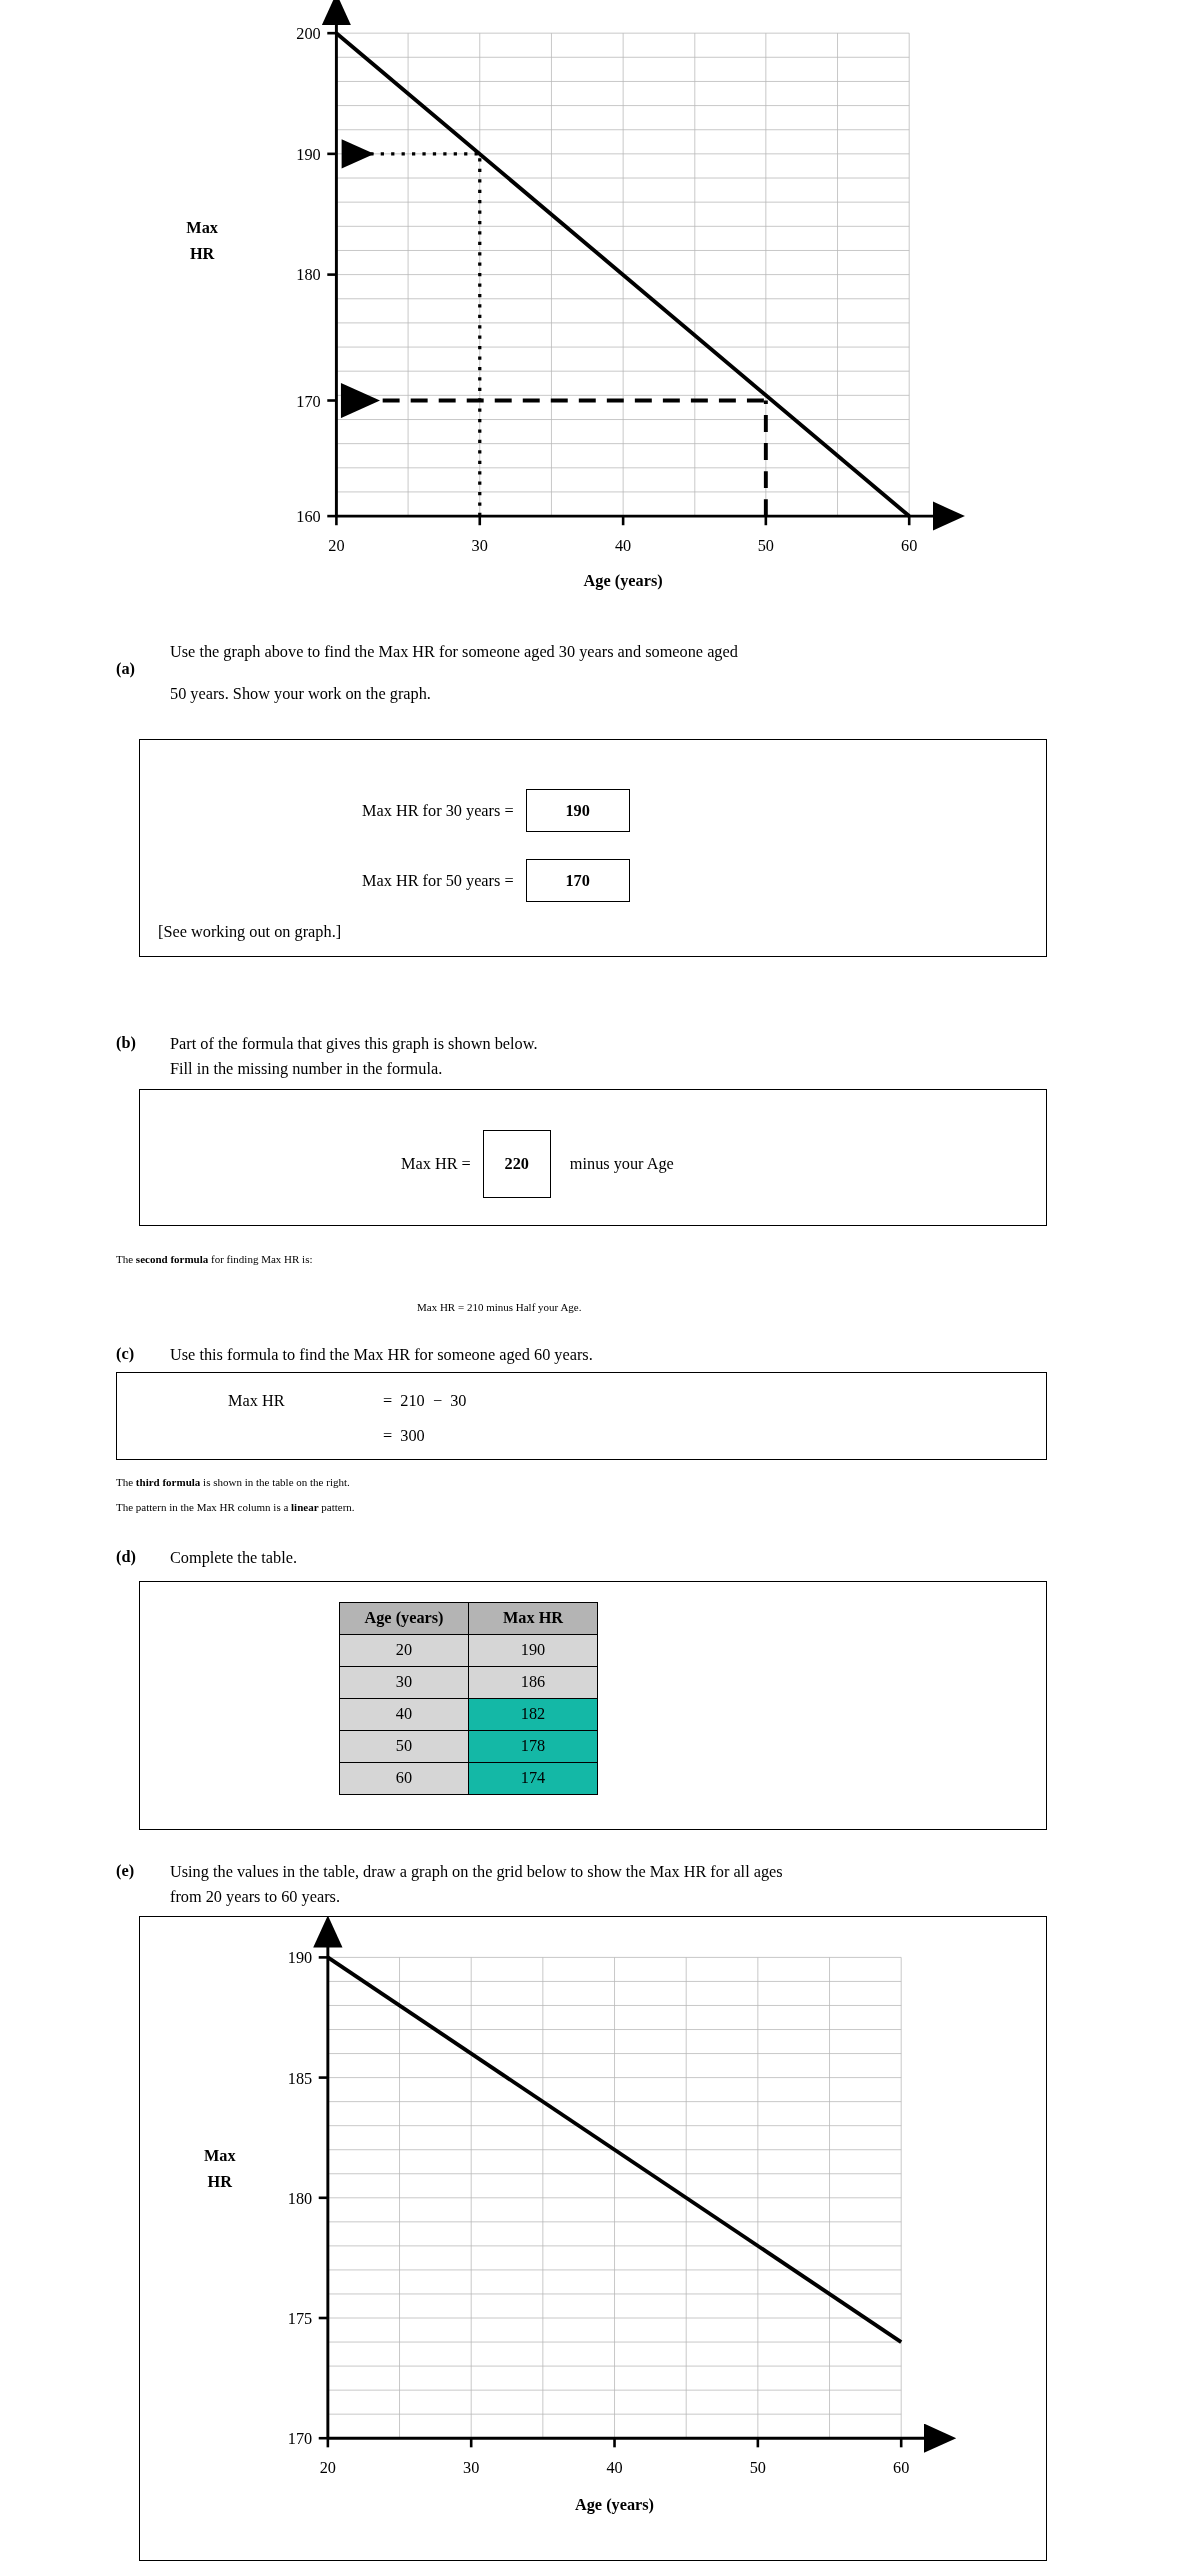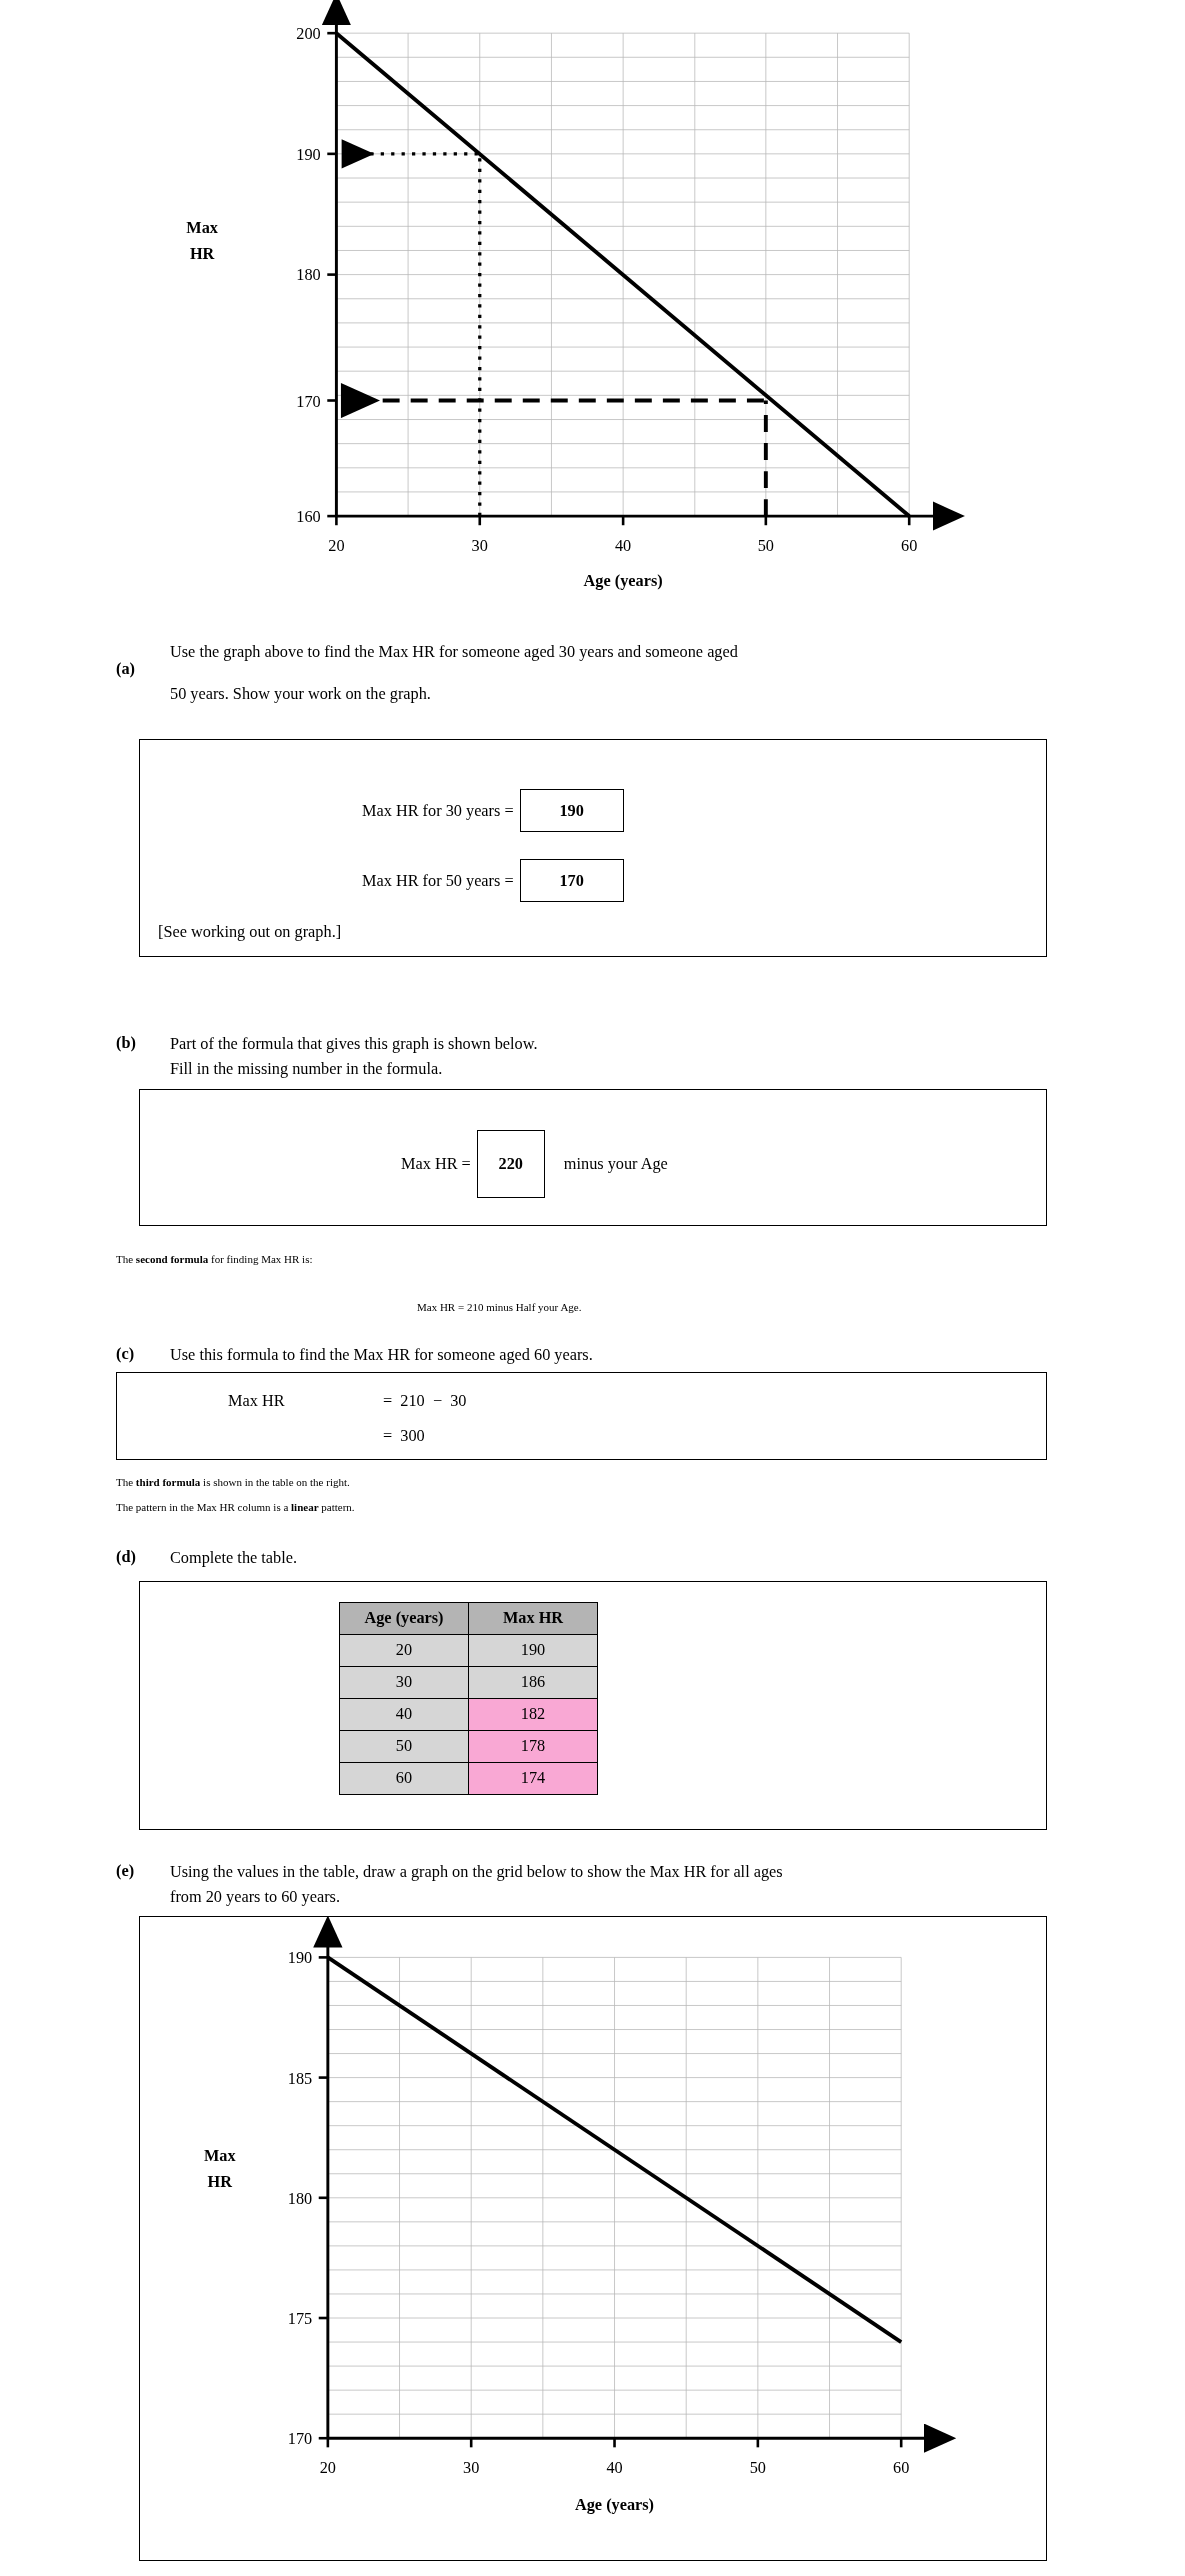--- a/index.html
+++ b/index.html
@@ -63,21 +63,21 @@
     font-weight: bold;
     font-size: 16.3px;
   }
 
   .inline-row {
     position: absolute;
     display: flex;
     align-items: center;
     font-size: 16.3px;
   }
-  .inline-row .lbl { margin-right: 6px; white-space: nowrap; }
+  .inline-row .lbl { margin-right: 12px; white-space: nowrap; }
   .inline-row .post { margin-left: 19px; white-space: nowrap; }
 
   
   .hr-table {
     position: absolute;
     border-collapse: collapse;
     font-size: 16.3px;
   }
   .hr-table th,
   .hr-table td {
@@ -86,21 +86,21 @@
     padding: 0;
     height: 31px;
     width: 128px;
     font-weight: normal;
   }
   .hr-table th {
     background: #b4b4b4;
     font-weight: bold;
   }
   .cell-shaded { background: #d6d6d6; }
-  .cell-white  { background: #f9a8d4; font-weight: bold; }
+  .cell-white  { background: #14b8a6; font-weight: bold; }
 
   
   .prose {
     position: absolute;
     font-size: 11px;
     line-height: 1.38;
     white-space: nowrap;
   }
 
   .calc-line {

